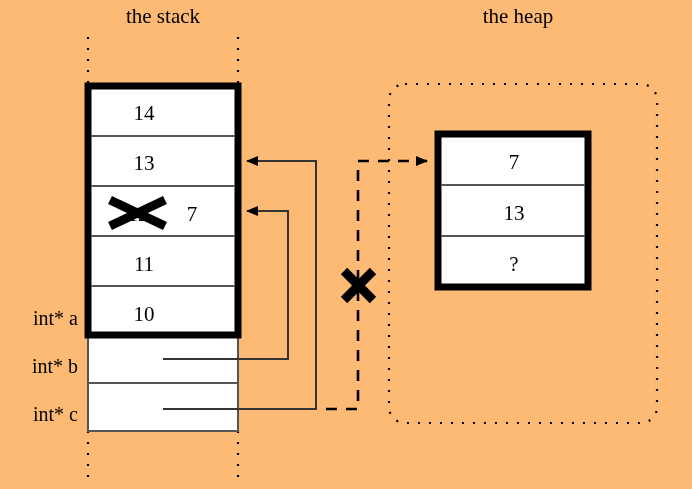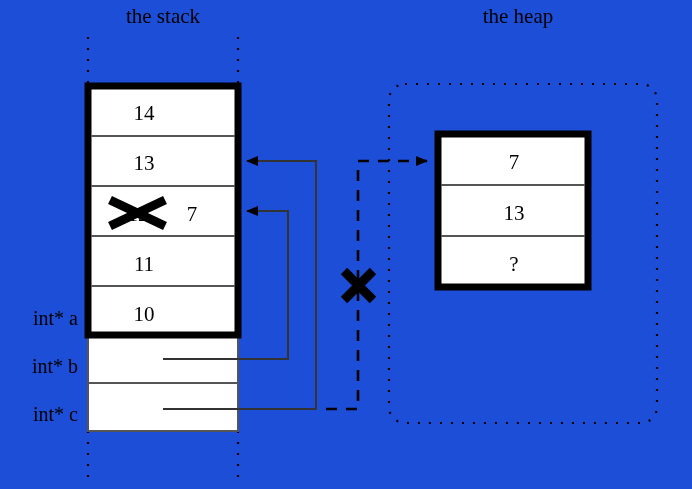--- a/index.html
+++ b/index.html
@@ -4,21 +4,21 @@
 <style>
   html, body {
     margin: 0;
     padding: 0;
     background: #ffffff;
   }
   #canvas {
     position: relative;
     width: 692px;
     height: 489px;
-    background: #1d4ed8;
+    background: #fdba74;
     font-family: "Liberation Serif", "DejaVu Serif", serif;
     overflow: hidden;
   }
   #canvas svg {
     position: absolute;
     top: 0;
     left: 0;
     width: 692px;
     height: 489px;
   }

